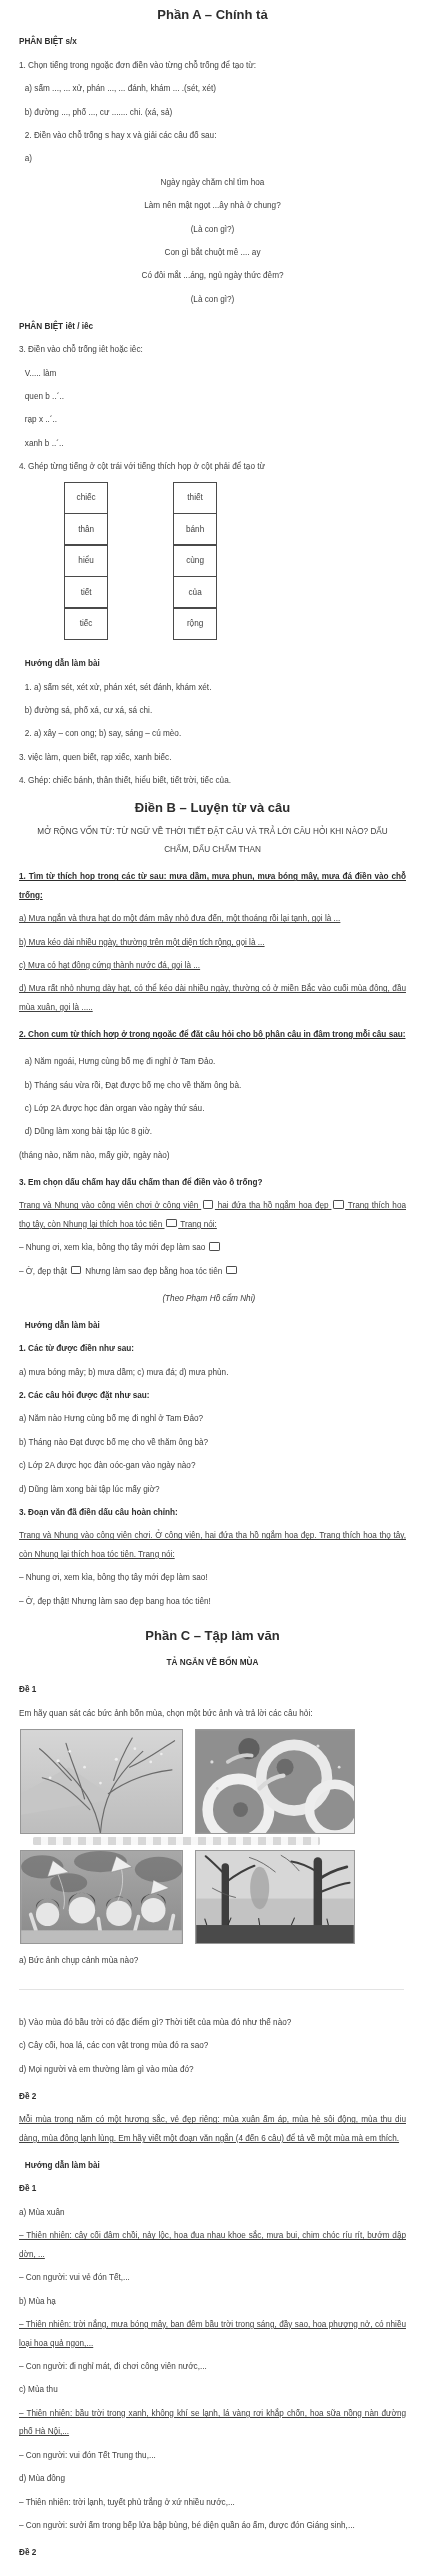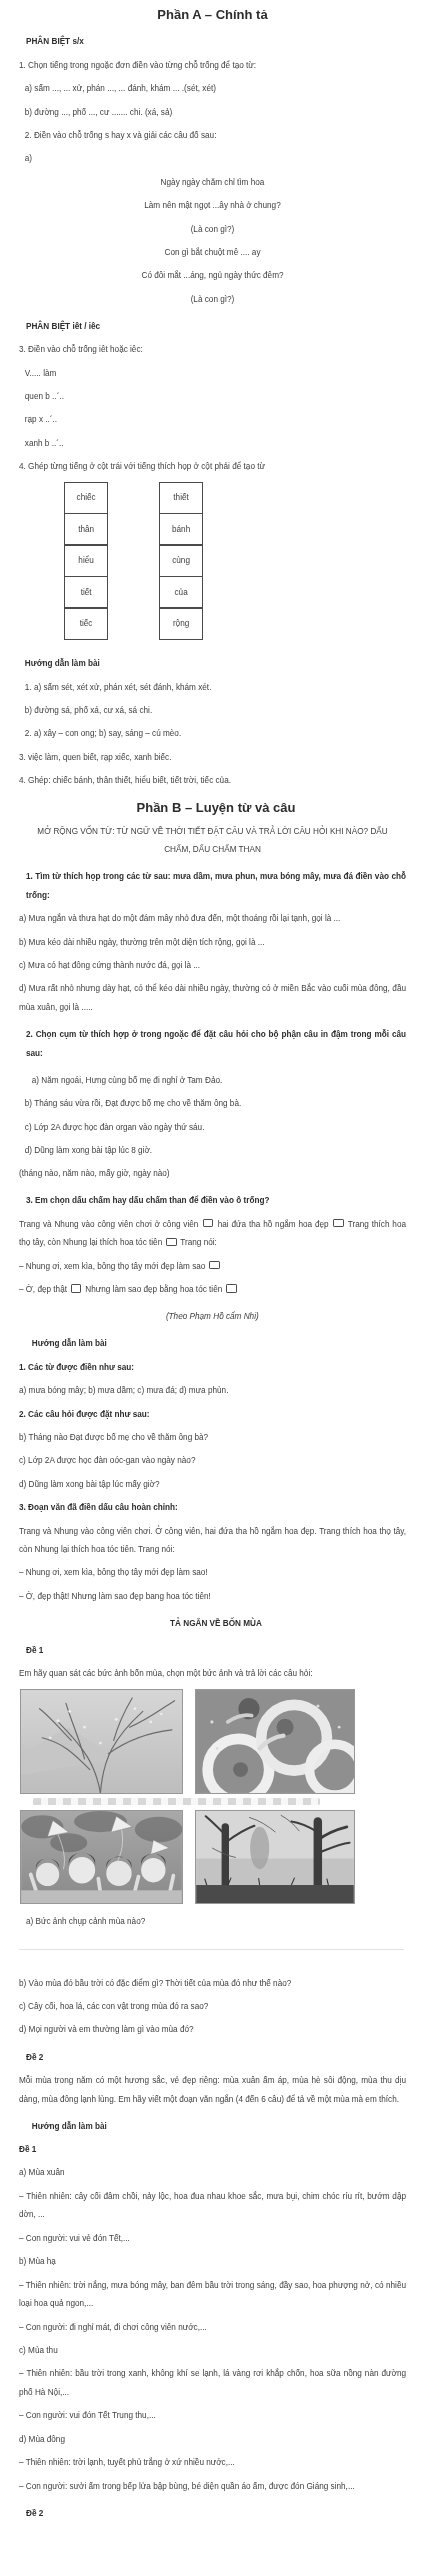--- a/index.html
+++ b/index.html
@@ -1,30 +1,30 @@
 <!DOCTYPE html>
 <html style="font-size:8.5px"><head>
 <meta charset="utf-8">
 <style>
   html,body{margin:0;padding:0;background:#ffffff;}
   body{width:425px;font-family:"Liberation Sans",sans-serif;color:#404040;}
   .page{padding:6.4px 19px 16px 19px;}
   p{margin:0 0 4.8px 0;font-size:8.2px;line-height:18.6px;}
   .b{font-weight:bold;color:#2d2d2d;}
   .c{text-align:center;}
-  .j{text-align:justify;}
+  .j{text-align:justify;text-decoration:underline;}
   .i{}
   .credit{text-align:center;font-style:italic;padding-right:7.4px;}
   .in{padding-left:5.8px;}
-  .gap{margin-top:8.5px;margin-left:7px;}
+  .gap{margin-top:8.5px;}
   .gap2{margin-top:16px;}
   .sect{font-size:13px;}
   .sub2{padding:0 5.3px;}
   
-  .match{display:flex;gap:51px;margin:4.2px 0 16px 1.1px;padding-left:44px;}
+  .match{display:flex;gap:65px;margin:4.2px 0 16px 1.1px;padding-left:44px;}
   .mcol{display:flex;flex-direction:column;}
   .mcell{width:42px;height:30px;border:0.5px solid #4a4a4a;margin-bottom:-0.5px;
          display:flex;align-items:center;justify-content:center;font-size:8.2px;color:#404040;}
   
   .bx{display:inline-block;width:8.5px;height:6.4px;border:0.8px solid #4c4c4c;border-radius:1.1px;
       vertical-align:-0.5px;margin:0 1.6px;}
   
   .pgrid{margin:5.3px 0 8.5px 1.1px;}
   .prow{display:flex;gap:11.7px;}
   .photo{border:0.5px solid #979797;box-sizing:border-box;background:#cfcfcf;}
@@ -77,21 +77,21 @@
     </div>
   </div>
 
   <p class="b in">Hướng dẫn làm bài</p>
   <p class="in">1. a) sấm sét, xét xử, phán xét, sét đánh, khám xét.</p>
   <p class="in">b) đường sá, phố xá, cư xá, sá chi.</p>
   <p class="in">2. a) xây – con ong; b) say, sáng – cú mèo.</p>
   <p>3. việc làm, quen biết, rạp xiếc, xanh biếc.</p>
   <p>4. Ghép: chiếc bánh, thân thiết, hiểu biết, tiết trời, tiếc của.</p>
 
-  <p class="b c sect gap">Phần B – Luyện từ và câu</p>
+  <p class="b c sect gap">Điền B – Luyện từ và câu</p>
   <p class="c sub2">MỞ RỘNG VỐN TỪ: TỪ NGỮ VỀ THỜI TIẾT ĐẶT CÂU VÀ TRẢ LỜI CÂU HỎI KHI NÀO? DẤU CHẤM, DẤU CHẤM THAN</p>
   <p class="b j gap">1. Tìm từ thích họp trong các từ sau: mưa dầm, mưa phun, mưa bóng mây, mưa đá điền vào chỗ trống:</p>
   <p class="j">a) Mưa ngắn và thưa hạt do một đám mây nhỏ đưa đến, một thoáng rồi lại tạnh, gọi là ...</p>
   <p class="j">b) Mưa kéo dài nhiều ngày, thường trên một diện tích rộng, gọi là ...</p>
   <p class="j">c) Mưa có hạt đông cứng thành nước đá, gọi là ...</p>
   <p class="j">d) Mưa rất nhỏ nhưng dày hạt, có thể kéo dài nhiều ngày, thường có ở miền Bắc vào cuối mùa đông, đầu mùa xuân, gọi là .....</p>
   <p class="b j gap">2. Chọn cụm từ thích hợp ở trong ngoặc để đặt câu hỏi cho bộ phận câu in đậm trong mỗi câu sau:</p>
   <p class="in gap">a) Năm ngoái, Hưng cùng bố mẹ đi nghỉ ở Tam Đảo.</p>
   <p class="in">b) Tháng sáu vừa rồi, Đạt được bố mẹ cho về thăm ông bà.</p>
   <p class="in">c) Lớp 2A được học đàn organ vào ngày thứ sáu.</p>
@@ -99,28 +99,30 @@
   <p>(tháng nào, năm nào, mấy giờ, ngày nào)</p>
   <p class="b gap">3. Em chọn dấu chấm hay dấu chấm than để điền vào ô trống?</p>
   <p class="j"><span>Trang và Nhung vào công viên chơi ở công viên </span><span class="bx"></span><span> hai đứa tha hồ ngắm hoa đẹp </span><span class="bx"></span><span> Trang thích hoa thọ tây, còn Nhung lại thích hoa tóc tiên </span><span class="bx"></span><span> Trang nói:</span></p>
   <p><span>– Nhung ơi, xem kìa, bông thọ tây mới đẹp làm sao </span><span class="bx"></span></p>
   <p><span>– Ờ, đẹp thật </span><span class="bx"></span><span> Nhưng làm sao đẹp bằng hoa tóc tiên </span><span class="bx"></span></p>
   <p class="credit gap">(Theo Phạm Hồ cẩm Nhi)</p>
   <p class="b in gap">Hướng dẫn làm bài</p>
   <p class="b">1. Các từ được điền như sau:</p>
   <p>a) mưa bóng mây; b) mưa dầm; c) mưa đá; d) mưa phùn.</p>
   <p class="b">2. Các câu hỏi được đặt như sau:</p>
+  <p>a) Năm nào Hưng cùng bố mẹ đi nghỉ ở Tam Đảo?</p>
   <p>b) Tháng nào Đạt được bố mẹ cho về thăm ông bà?</p>
   <p>c) Lớp 2A được học đàn oóc-gan vào ngày nào?</p>
   <p>d) Dũng làm xong bài tập lúc mấy giờ?</p>
   <p class="b">3. Đoạn văn đã điền dấu câu hoàn chỉnh:</p>
   <p class="j">Trang và Nhung vào công viên chơi. Ở công viên, hai đứa tha hồ ngắm hoa đẹp. Trang thích hoa thọ tây, còn Nhung lại thích hoa tóc tiên. Trang nói:</p>
   <p>– Nhung ơi, xem kìa, bông thọ tây mới đẹp làm sao!</p>
   <p>– Ờ, đẹp thật! Nhưng làm sao đẹp bang hoa tóc tiên!</p>
 
+  <p class="b c sect gap2">Phần C – Tập làm văn</p>
   <p class="b c gap">TẢ NGẮN VỀ BỐN MÙA</p>
   <p class="b gap">Đề 1</p>
   <p>Em hãy quan sát các bức ảnh bốn mùa, chọn một bức ảnh và trả lời các câu hỏi:</p>
 
   <div class="pgrid">
     <div class="prow">
       <div class="photo">
         <svg width="161" height="103" viewBox="0 0 304 194">
           <defs>
               <linearGradient id="gsp" x1="0" y1="0" x2="0" y2="1">

